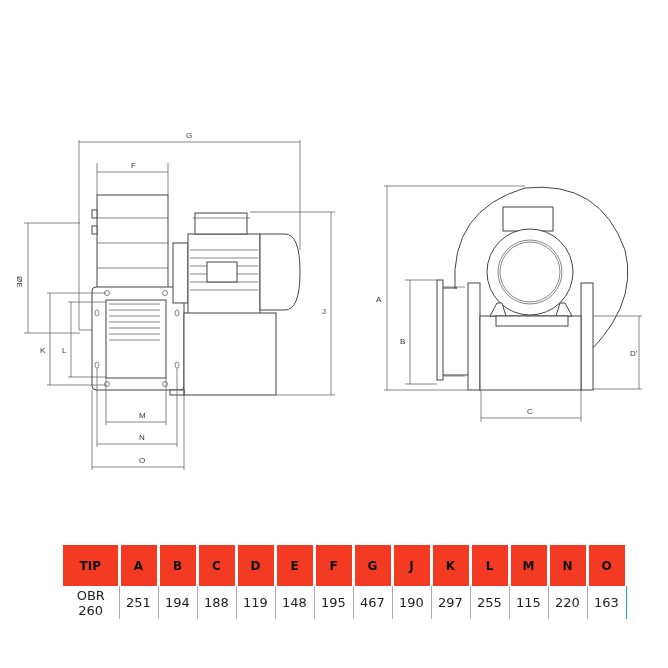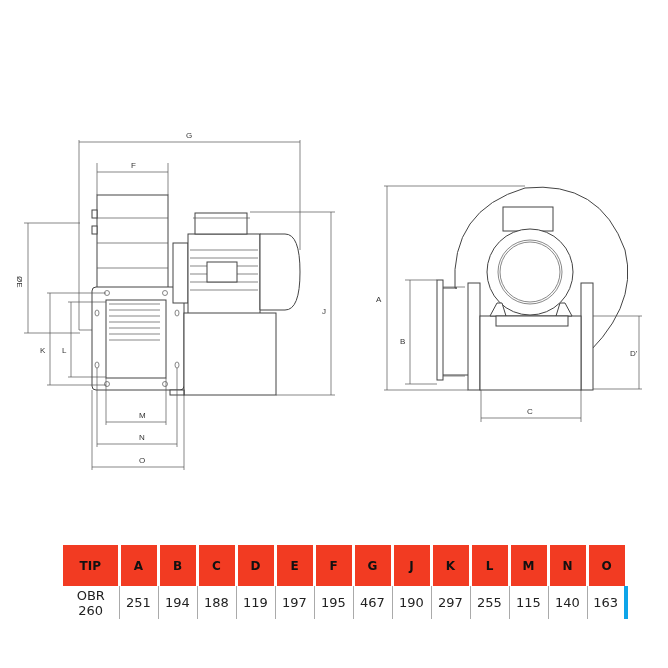--- a/index.html
+++ b/index.html
@@ -4,21 +4,21 @@
 <style>
   html,body{margin:0;padding:0;background:#ffffff;}
   body{width:668px;height:668px;position:relative;overflow:hidden;font-family:"DejaVu Sans","Liberation Sans",sans-serif;}
   #drawing{position:absolute;left:0;top:0;width:668px;height:668px;}
   #drawing text{font-family:"Liberation Sans",sans-serif;font-size:8px;fill:#333;}
   .thin{stroke:#555;stroke-width:0.7;fill:none;}
   .fill{stroke:#444;stroke-width:1;fill:#fff;}
   #spec-table{position:absolute;left:63px;top:545px;border-collapse:collapse;table-layout:fixed;}
   #spec-table th{background:#f23b22;color:#111;font-weight:bold;font-size:12px;height:41px;padding:0;text-align:center;border-right:3px solid #fff;}
   #spec-table td{color:#222;font-weight:normal;font-size:13px;height:33px;padding:0;text-align:center;border-right:1px solid #aaa;}
-  #spec-table td:last-child{border-right:4px solid #0ea5e9;}
+  #spec-table td:last-child{border-right:1px solid #0ea5e9;}
 </style>
 </head>
 <body>
 
 <svg id="drawing" viewBox="0 0 668 668" xmlns="http://www.w3.org/2000/svg">
 
   <g>
 
     <line class="thin" x1="79" y1="140" x2="79" y2="330"></line>
     <line class="thin" x1="300" y1="140" x2="300" y2="250"></line>
@@ -187,24 +187,24 @@
       <th>O</th>
     </tr>
   </thead>
   <tbody>
     <tr>
       <td>OBR 260</td>
       <td>251</td>
       <td>194</td>
       <td>188</td>
       <td>119</td>
-      <td>197</td>
+      <td>148</td>
       <td>195</td>
       <td>467</td>
       <td>190</td>
       <td>297</td>
       <td>255</td>
       <td>115</td>
-      <td>140</td>
+      <td>220</td>
       <td>163</td>
     </tr>
   </tbody>
 </table>
 
 </body></html>

